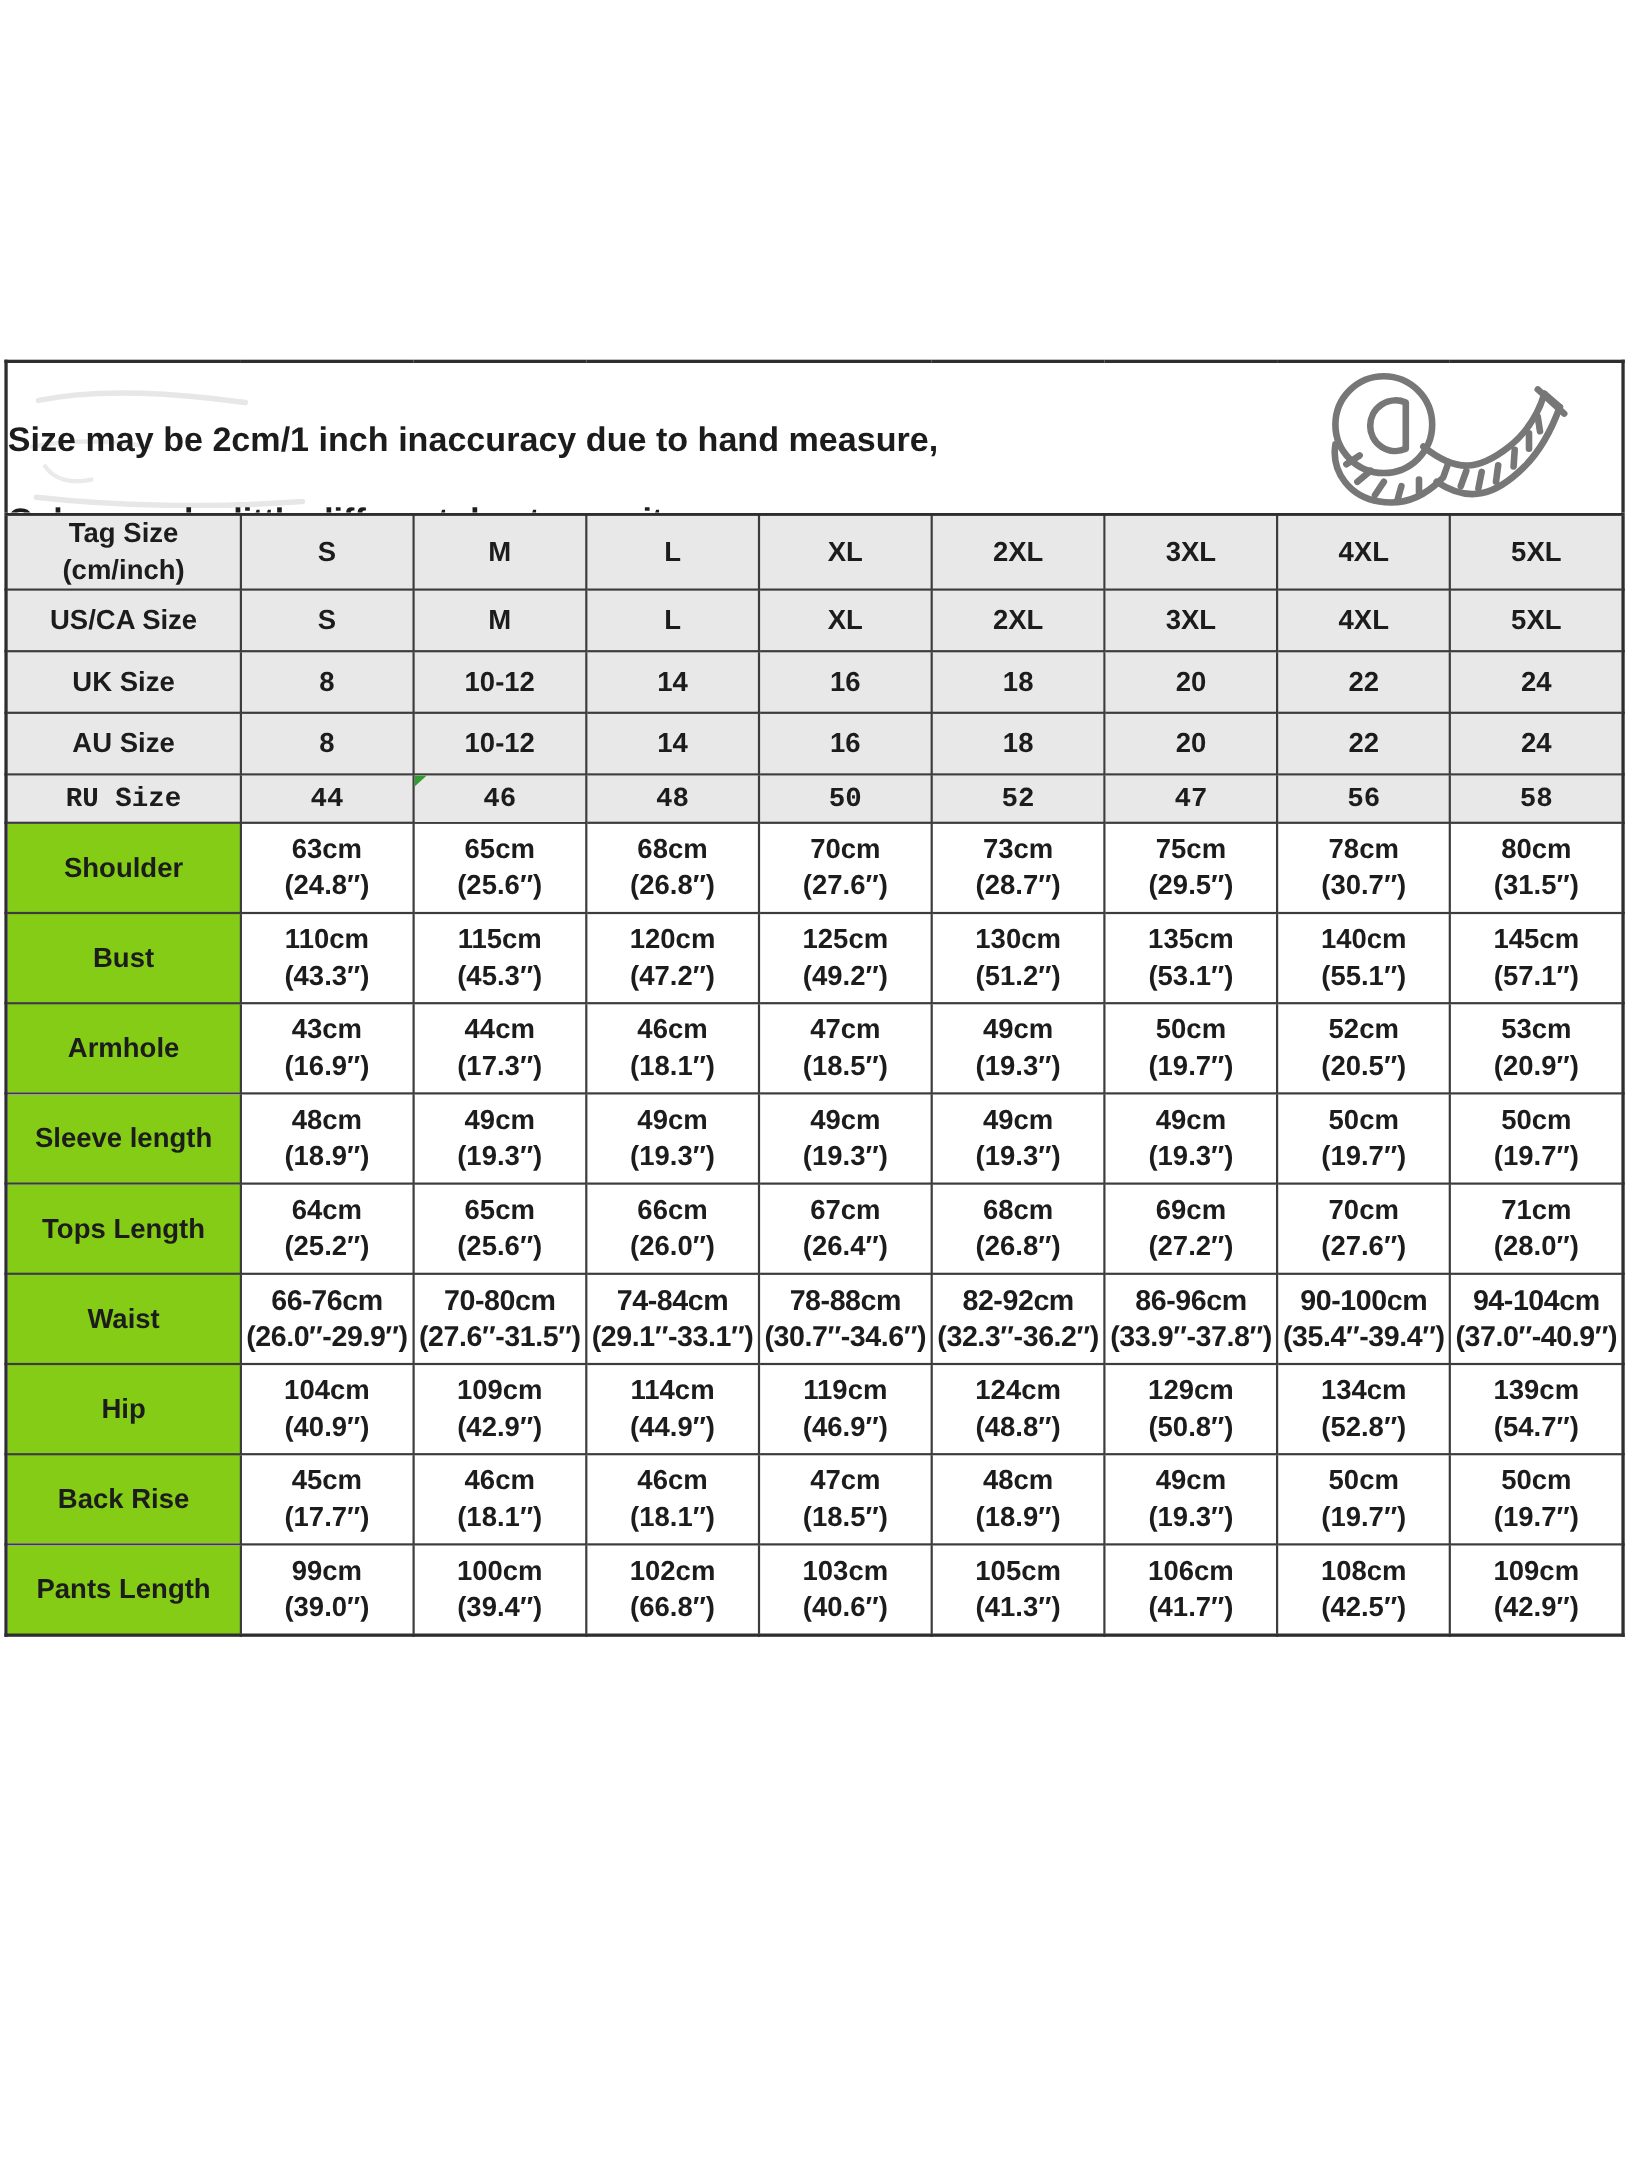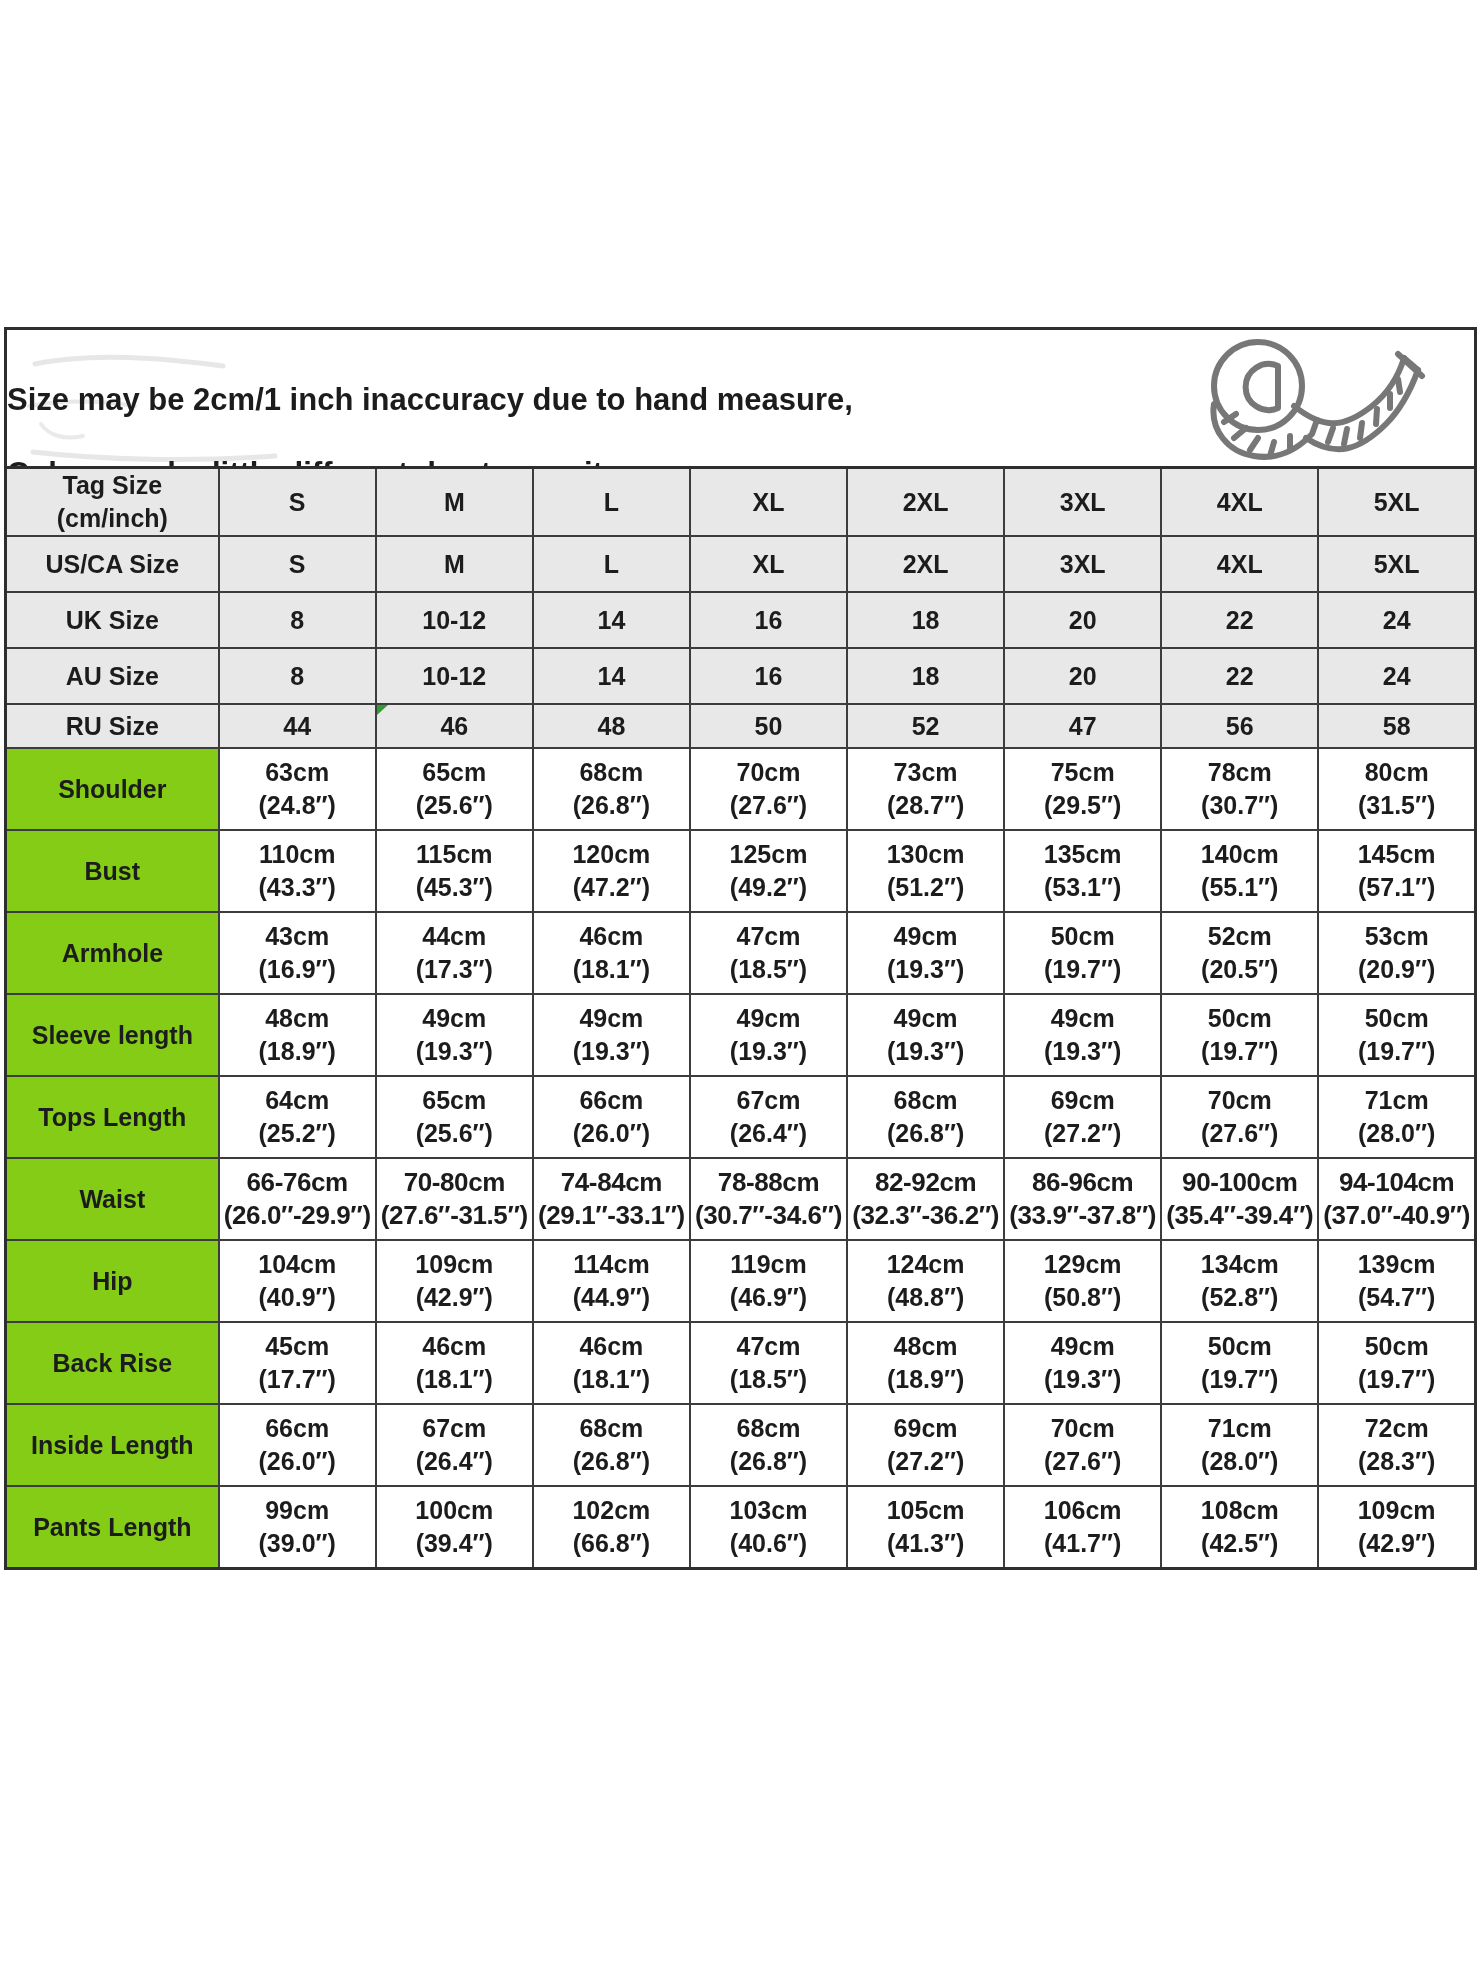--- a/index.html
+++ b/index.html
@@ -23,21 +23,21 @@
   col.c-label{width:14.5%;}
   col.c-size{width:10.6875%;}
   
   tr.hdr td{background:#e8e8e8;}
   
   td.lbl{background:#84cc16;}
   td.val{background:#ffffff;}
   tr.row-note td{height:136px;background:#ffffff;border-bottom:3px solid #2e2e2e;position:relative;padding:0;}
   tr.row-tag td{height:66px;}
   tr.row-single td{height:54px;}
-  tr.row-ru td{height:42px;}
+  tr.row-ru td{height:42px;font-family:Liberation Mono, monospace;}
   tr.row-measure td{height:80px;}
   tr.row-waist td.val{font-size:26px;letter-spacing:-0.4px;}
   .note-text{
     position:absolute;left:0;right:0;top:14px;
     text-align:left;font-weight:bold;font-size:31px;line-height:37px;
   }
   .note-text p{margin:0;}
   .note-icon{position:absolute;right:48px;top:0px;}
   .note-smudge{position:absolute;left:6px;top:6px;opacity:0.85;}
   .cell-pos{position:relative;}
@@ -316,39 +316,20 @@
     <td class="val">48cm
 (18.9″)</td>
     <td class="val">49cm
 (19.3″)</td>
     <td class="val">50cm
 (19.7″)</td>
     <td class="val">50cm
 (19.7″)</td>
   </tr>
 
-  <tr class="row-measure">
-    <td class="lbl">Inside Length</td>
-    <td class="val">66cm
-(26.0″)</td>
-    <td class="val">67cm
-(26.4″)</td>
-    <td class="val">68cm
-(26.8″)</td>
-    <td class="val">68cm
-(26.8″)</td>
-    <td class="val">69cm
-(27.2″)</td>
-    <td class="val">70cm
-(27.6″)</td>
-    <td class="val">71cm
-(28.0″)</td>
-    <td class="val">72cm
-(28.3″)</td>
-  </tr>
 
   <tr class="row-measure">
     <td class="lbl">Pants Length</td>
     <td class="val">99cm
 (39.0″)</td>
     <td class="val">100cm
 (39.4″)</td>
     <td class="val">102cm
 (66.8″)</td>
     <td class="val">103cm

